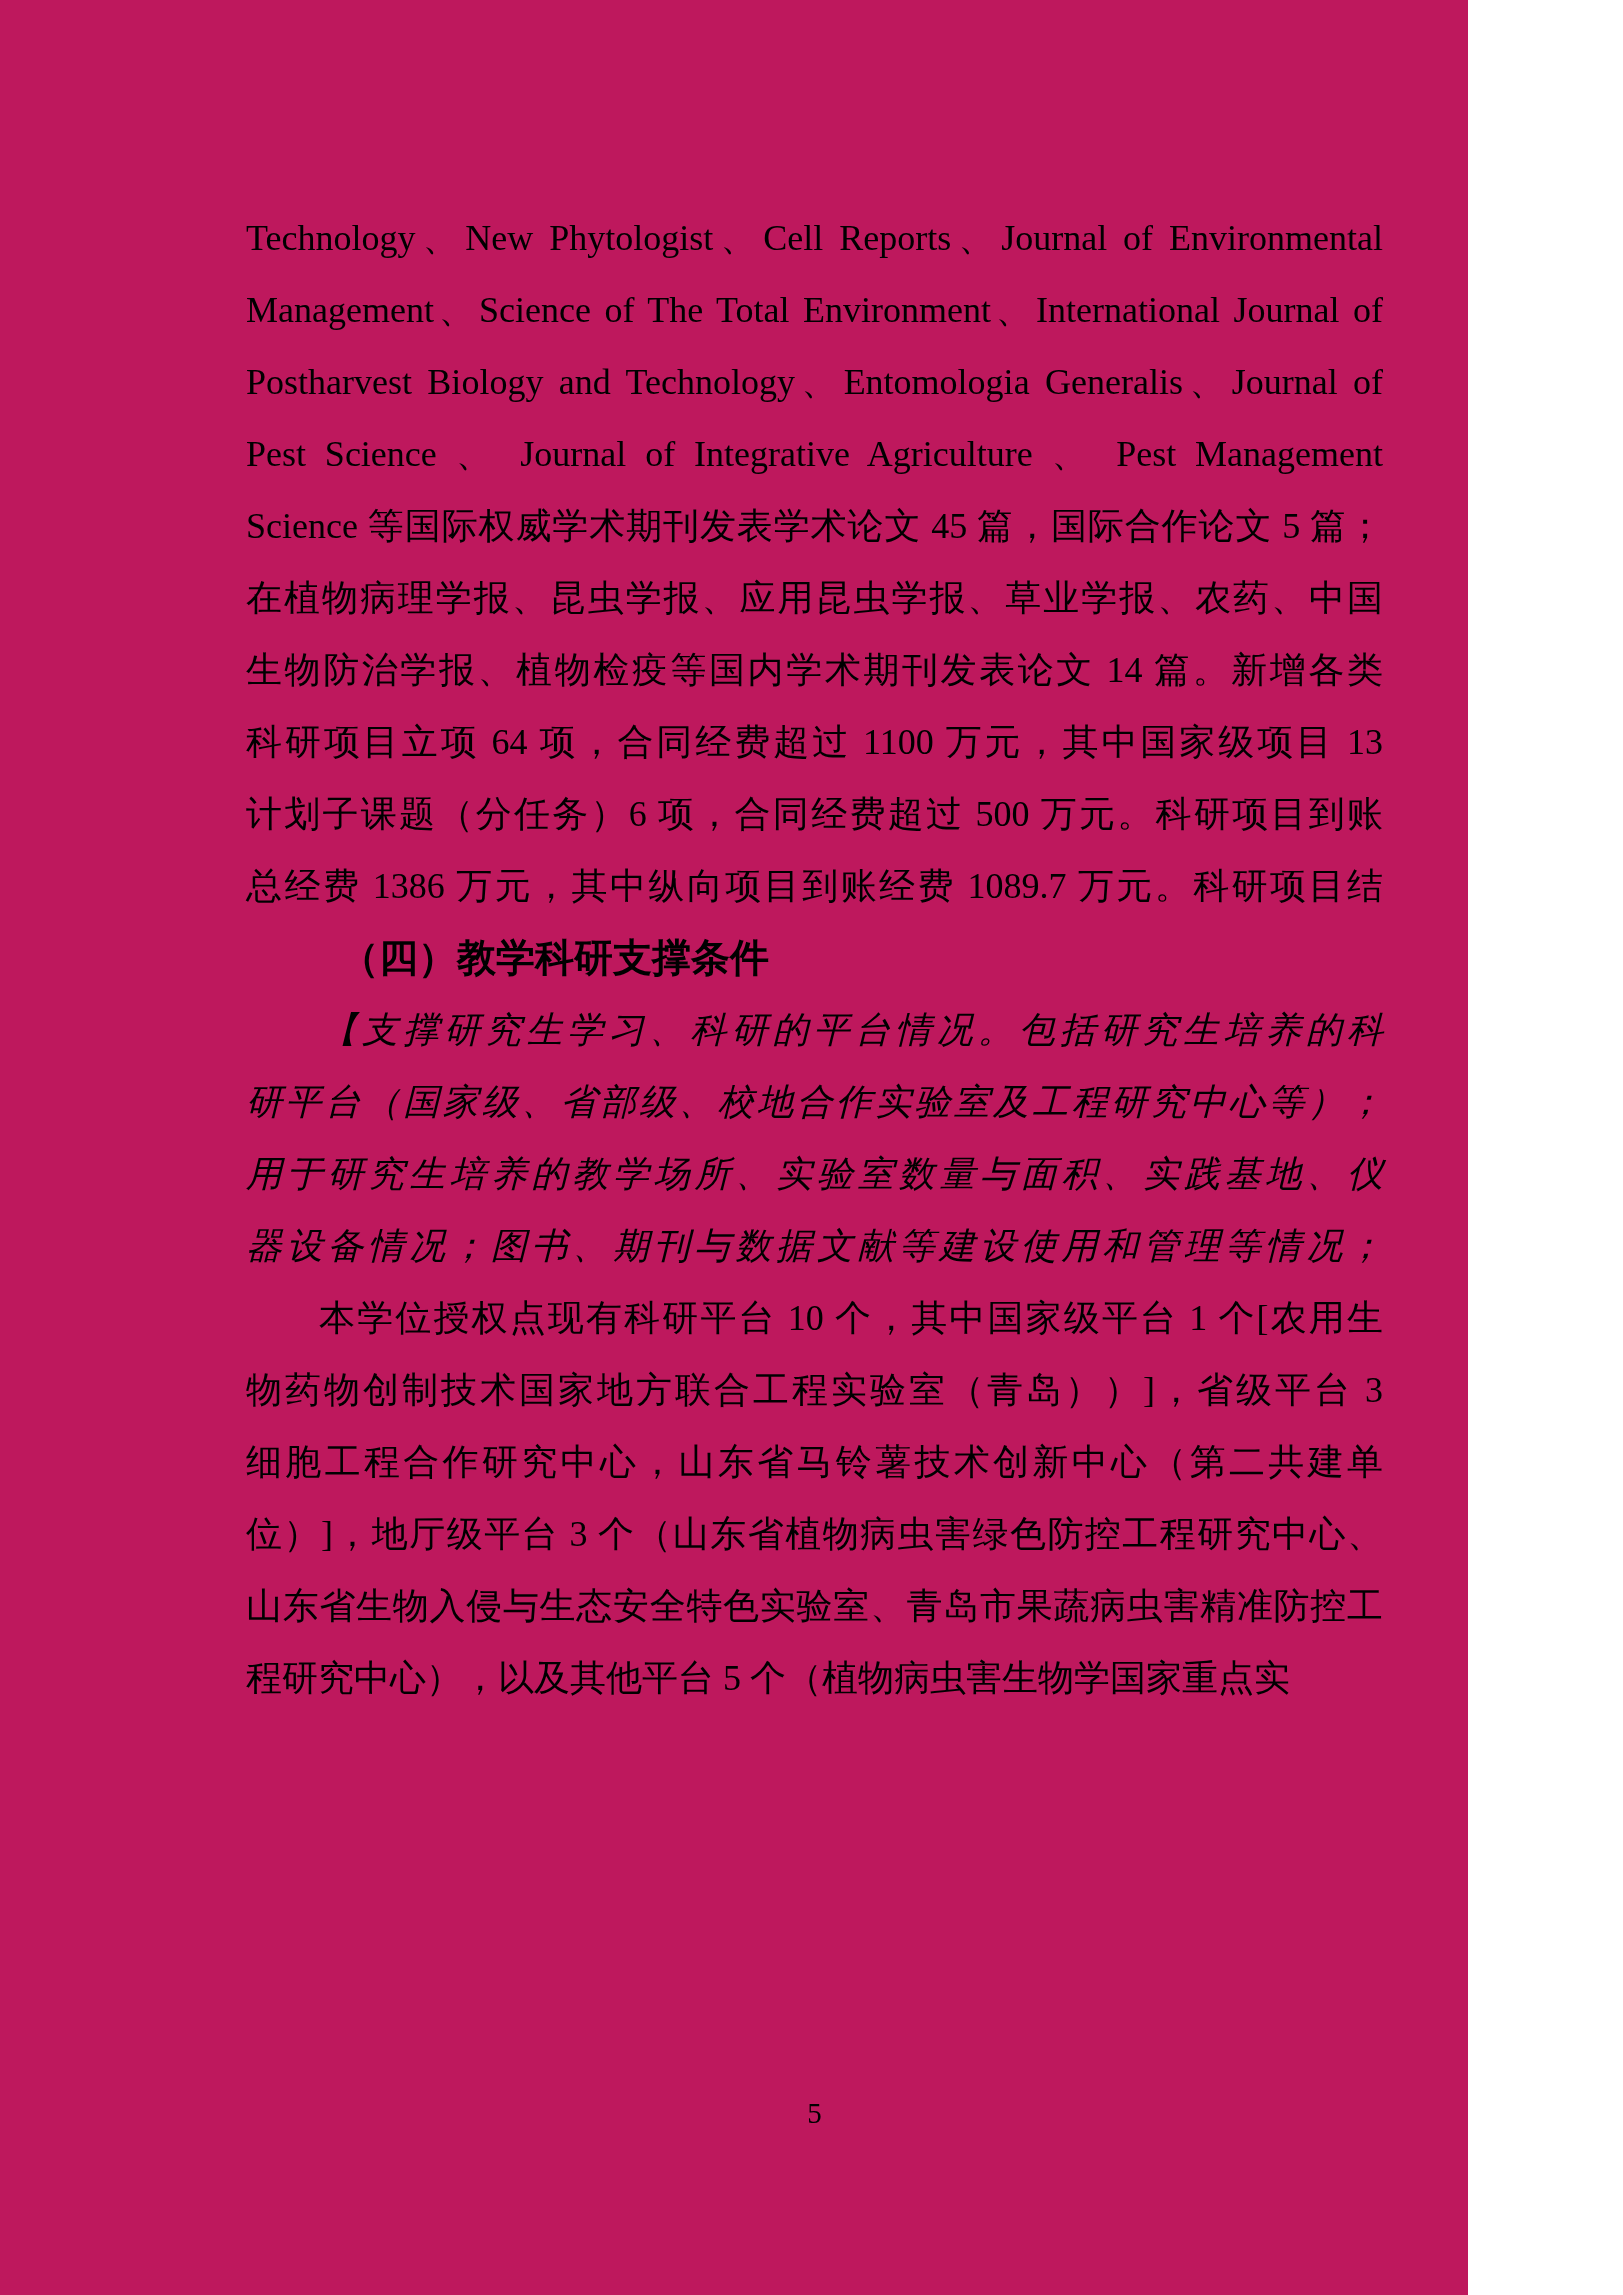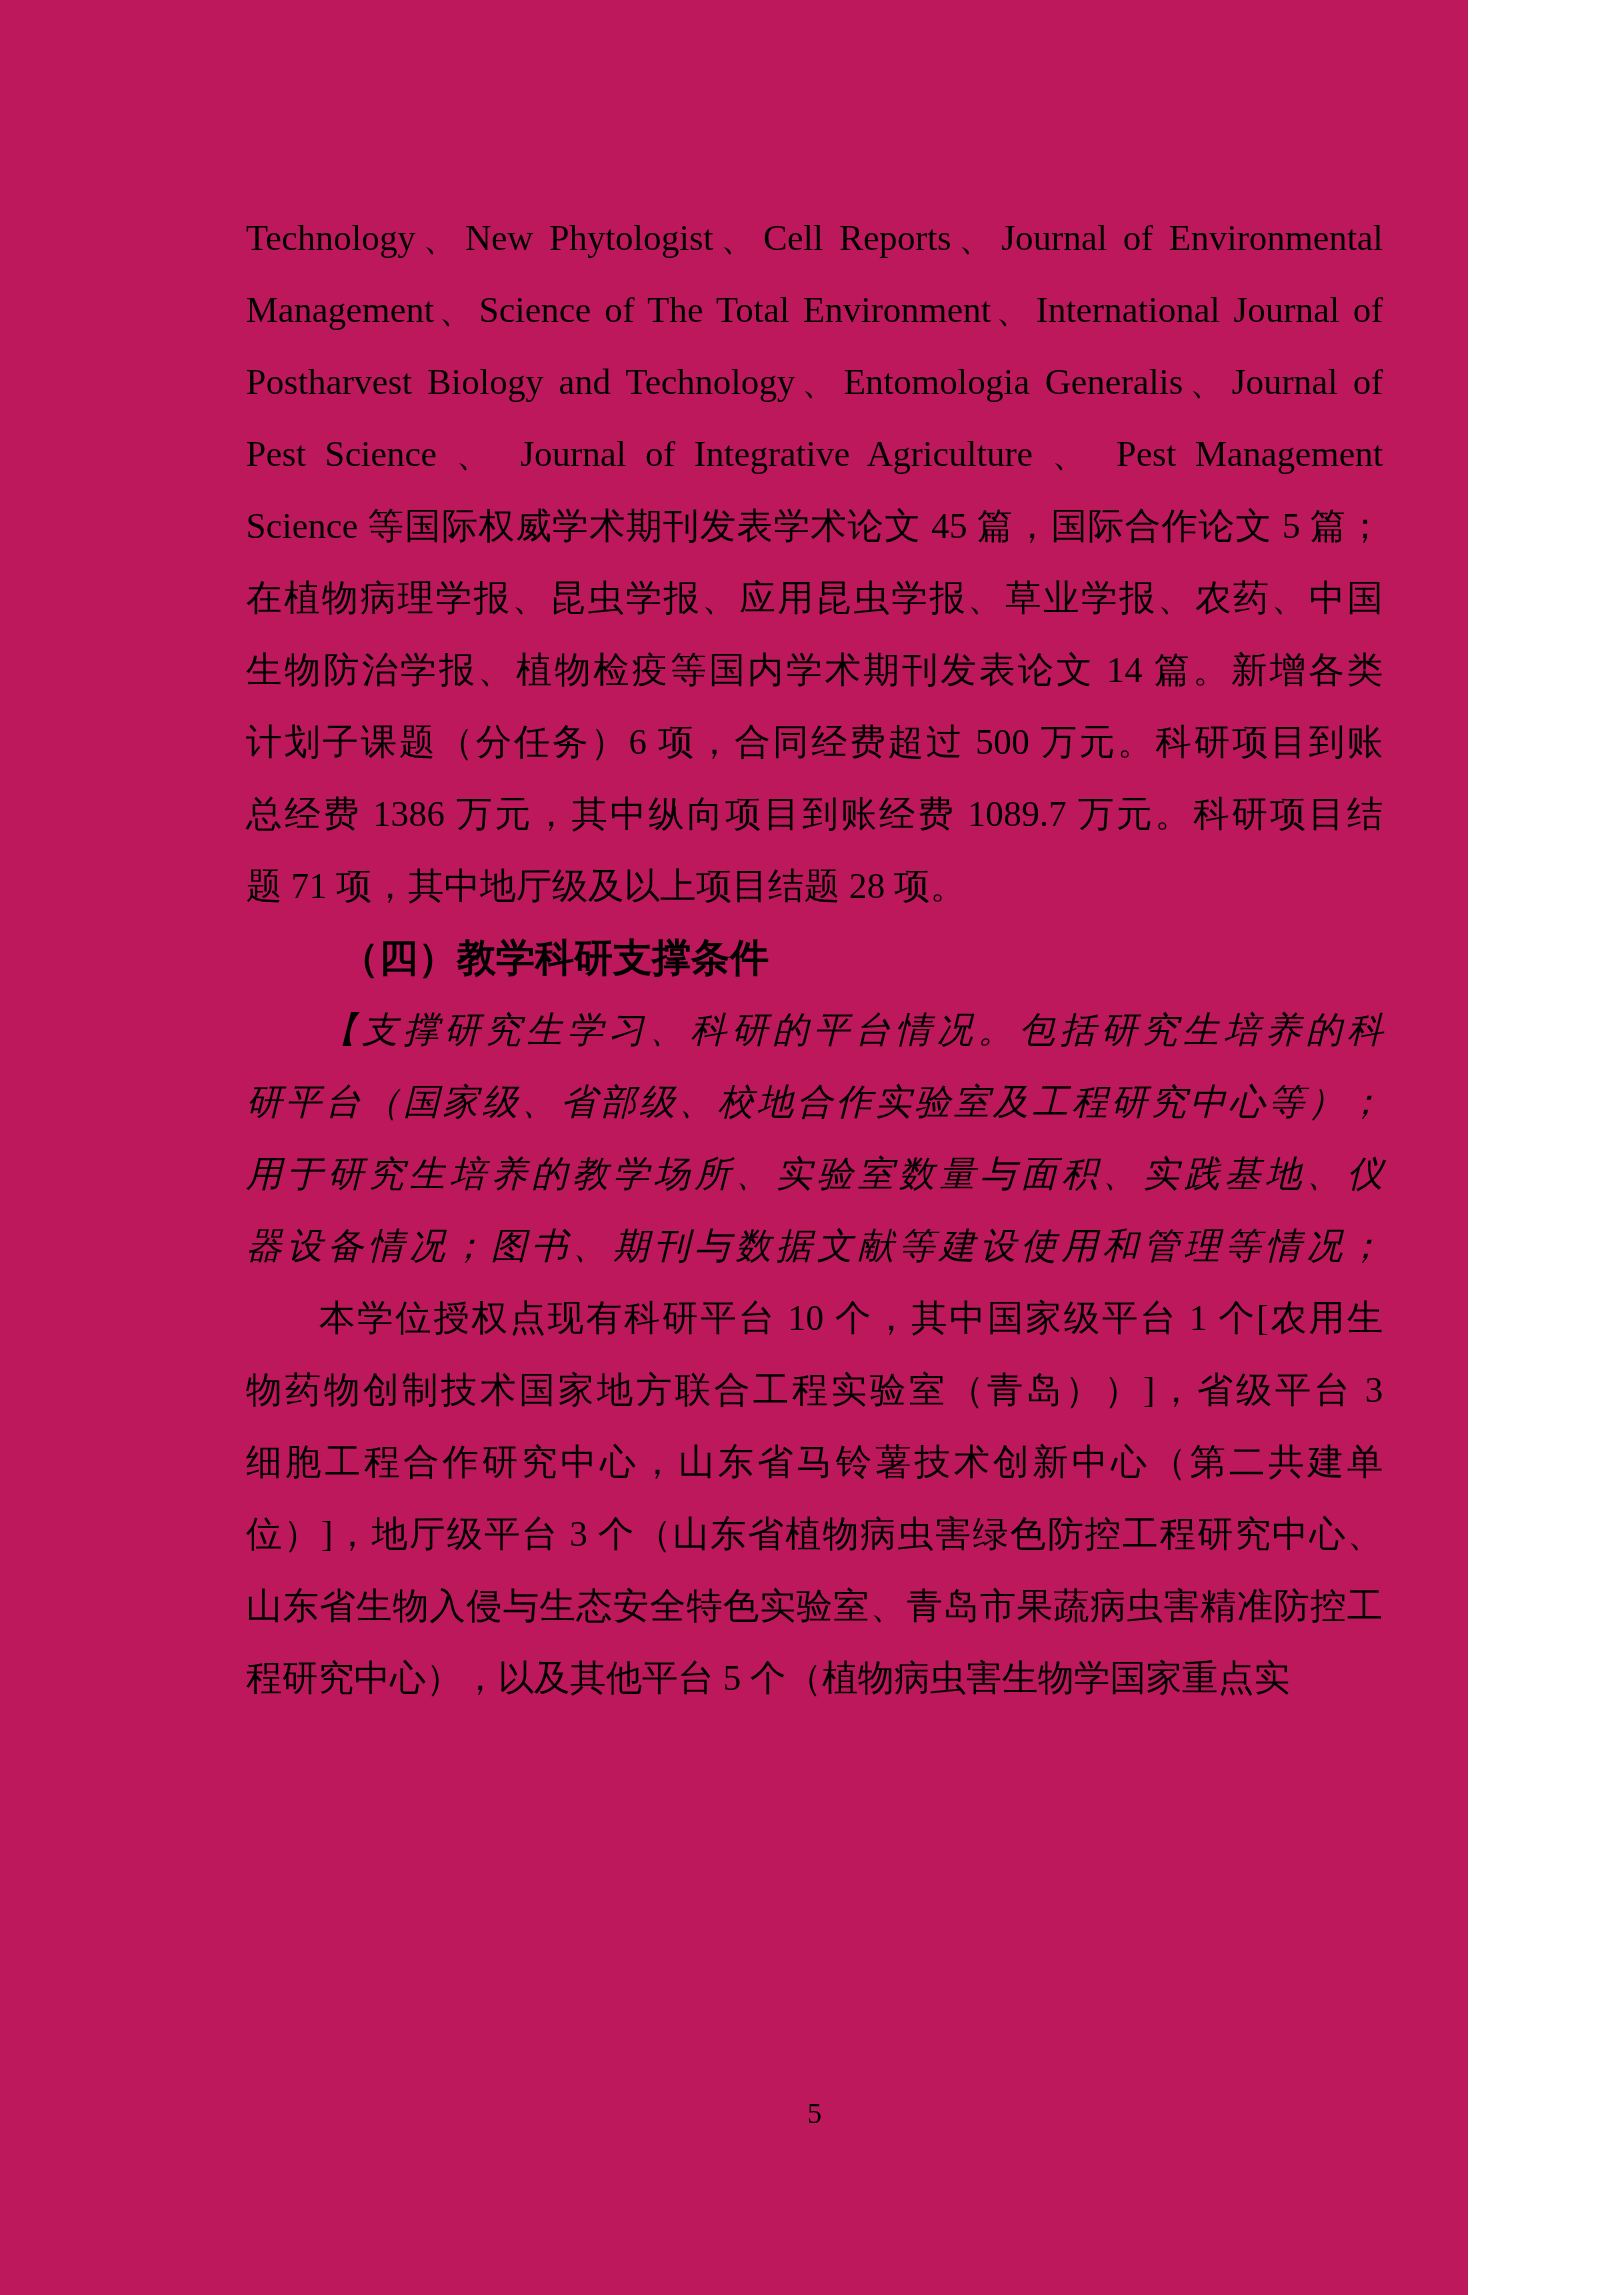--- a/index.html
+++ b/index.html
@@ -68,23 +68,23 @@
 <div class="page">
   <div class="content">
 
     <div class="ln">Technology、New Phytologist、Cell Reports、Journal of Environmental</div>
     <div class="ln">Management、Science of The Total Environment、International Journal of</div>
     <div class="ln">Postharvest Biology and Technology、Entomologia Generalis、Journal of</div>
     <div class="ln">Pest Science 、 Journal of Integrative Agriculture 、 Pest Management</div>
     <div class="ln">Science 等国际权威学术期刊发表学术论文 45 篇，国际合作论文 5 篇；</div>
     <div class="ln">在植物病理学报、昆虫学报、应用昆虫学报、草业学报、农药、中国</div>
     <div class="ln">生物防治学报、植物检疫等国内学术期刊发表论文 14 篇。新增各类</div>
+    <div class="ln">科研项目立项 64 项，合同经费超过 1100 万元，其中国家级项目 13</div>
     <div class="ln">计划子课题（分任务）6 项，合同经费超过 500 万元。科研项目到账</div>
     <div class="ln">总经费 1386 万元，其中纵向项目到账经费 1089.7 万元。科研项目结</div>
-    <div class="ln end">题 71 项，其中地厅级及以上项目结题 28 项。</div>
 
     <div class="ln heading">（四）教学科研支撑条件</div>
 
     <div class="ln kai ind-k">【支撑研究生学习、科研的平台情况。包括研究生培养的科</div>
     <div class="ln kai">研平台（国家级、省部级、校地合作实验室及工程研究中心等）；</div>
     <div class="ln kai">用于研究生培养的教学场所、实验室数量与面积、实践基地、仪</div>
     <div class="ln kai">器设备情况；图书、期刊与数据文献等建设使用和管理等情况；</div>
 
     <div class="ln ind-p">本学位授权点现有科研平台 10 个，其中国家级平台 1 个[农用生</div>
     <div class="ln">物药物创制技术国家地方联合工程实验室（青岛））]，省级平台 3</div>

